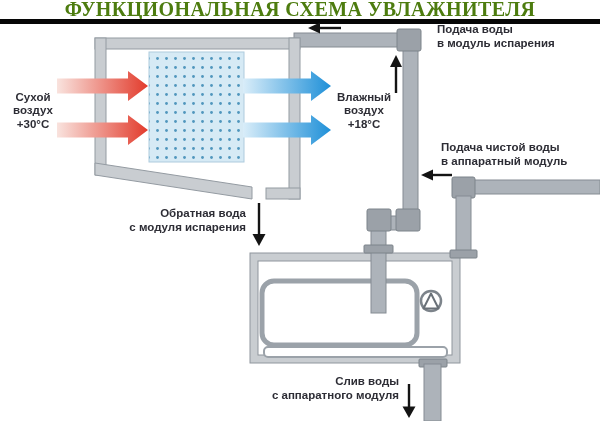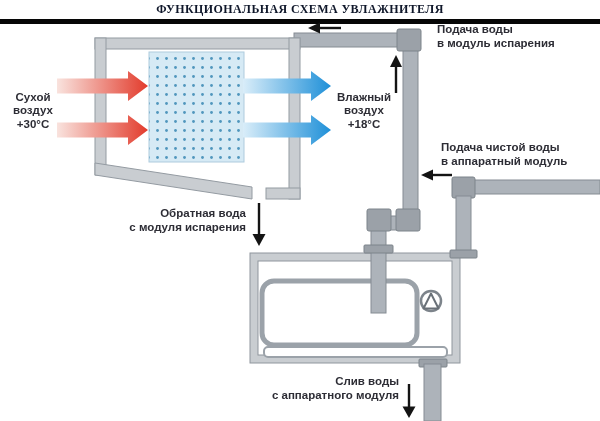--- a/index.html
+++ b/index.html
@@ -1,20 +1,20 @@
 <!DOCTYPE html>
 <html><head>
 <meta charset="utf-8">
 <style>
   html,body { margin:0; padding:0; background:#ffffff; }
   .stage { position:relative; width:600px; height:421px; background:#ffffff; overflow:hidden;
            font-family:"Liberation Sans", sans-serif; }
   .title { position:absolute; top:0; left:0; width:100%; text-align:center;
-           font-family:"Liberation Serif", serif; font-weight:bold; font-size:12px;
-           letter-spacing:0.4px; color:#0f172a; line-height:19px; }
+           font-family:"Liberation Serif", serif; font-weight:bold; font-size:20px;
+           letter-spacing:0.4px; color:#4d7c0f; line-height:19px; }
   .titlebar { position:absolute; top:19px; left:0; width:100%; height:5px; background:#060606; }
   svg.diagram { position:absolute; top:0; left:0; }
   .lbl { font-family:"Liberation Sans", sans-serif; font-weight:bold; font-size:11.5px; fill:#2d2d35; }
   .pipe { fill:#adb3ba; stroke:#858c93; stroke-width:1; }
   .elbow { fill:#9ba1a8; stroke:#7d848b; stroke-width:1; }
   .wall { fill:#c9cdd1; stroke:#949ba2; stroke-width:1; }
   .flow { stroke:#141414; stroke-width:2.4; fill:none; }
   .flowhead { fill:#141414; stroke:none; }
 </style>
 </head>

